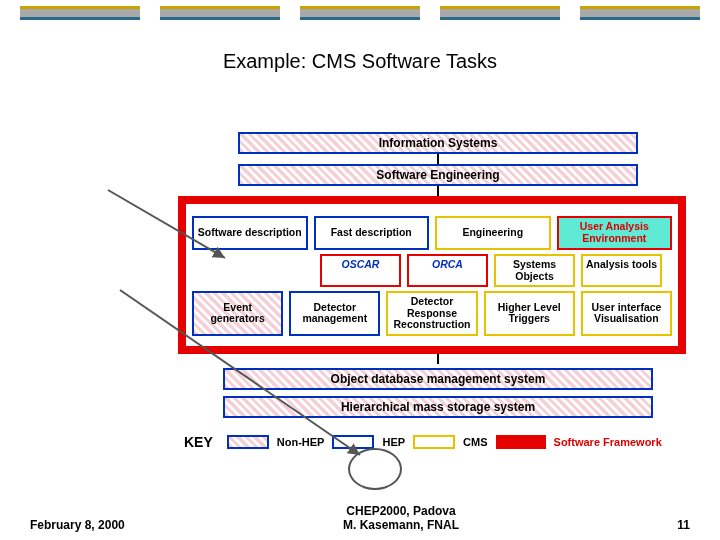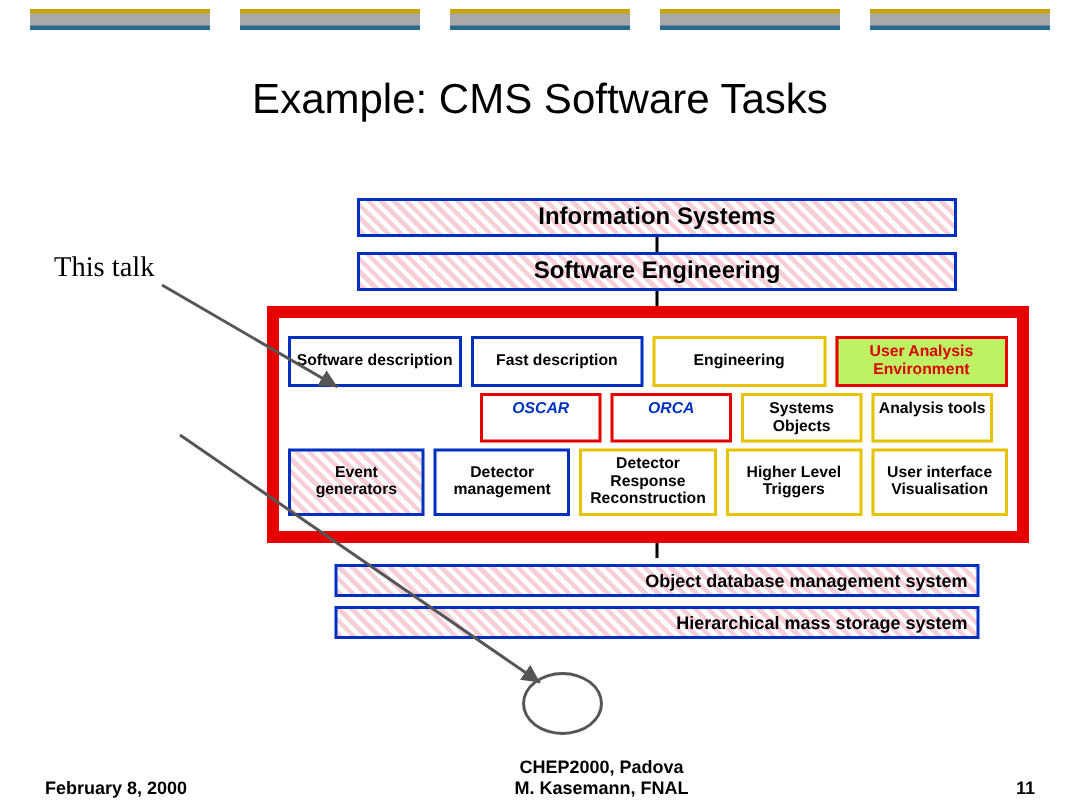--- a/index.html
+++ b/index.html
@@ -21,21 +21,21 @@
   .topseg {
     width: 120px;
     height: 14px;
     background: #a9a9a9;
     border-top: 3px solid #c9a400;
     border-bottom: 3px solid #2a6a8c;
   }
   h1.title {
     font-family: Arial, sans-serif;
     font-weight: normal;
-    font-size: 28px;
+    font-size: 20px;
     text-align: center;
     margin: 30px 0 10px 0;
   }
   .left-col {
     position: absolute;
     left: 36px;
     top: 168px;
     width: 130px;
     font-family: "Times New Roman", serif;
     font-size: 19px;
@@ -46,21 +46,21 @@
     left: 178px;
     top: 130px;
     width: 520px;
   }
   .widebox {
     border: 2px solid #0030c0;
     padding: 2px 6px;
     margin: 2px auto;
     width: 400px;
     font-weight: bold;
-    font-size: 16px;
+    font-size: 12px;
     text-align: center;
     background: repeating-linear-gradient(45deg,#f7cfd6 0 3px,#fff 3px 6px);
   }
   .connector {
     width: 2px; height: 10px; background:#000; margin: -2px auto;
   }
   .redframe {
     border: 8px solid #e60000;
     padding: 8px 6px 6px 6px;
     width: 508px;
@@ -75,30 +75,30 @@
     text-align: center;
     padding: 3px 2px;
     line-height: 1.1;
     flex: 1;
     background:#fff;
   }
   .nonhep { border-color:#0030c0; background: repeating-linear-gradient(45deg,#f7cfd6 0 3px,#fff 3px 6px); color:#000;}
   .hep    { border-color:#0030c0; background:#fff; color:#000;}
   .cms    { border-color:#e6c200; background:#fff; color:#000;}
   .cmsred { border-color:#e60000; background:#fff; color:#0030c0; font-style:italic;}
-  .ua     { border-color:#e60000; color:#d00; background:#bef264;}
+  .ua     { border-color:#e60000; color:#d00; background:#5eead4;}
   .tall   { min-height:34px; display:flex; align-items:center; justify-content:center;}
   .widebox2 {
     border: 2px solid #0030c0;
     padding: 2px 6px;
     margin: 6px auto;
     width: 430px;
     font-weight: bold;
     font-size: 12px;
-    text-align: right;
+    text-align: center;
   }
   .nonhepbg { background: repeating-linear-gradient(45deg,#f7cfd6 0 3px,#fff 3px 6px);}
   .keyrow {
     display:flex; align-items:center; gap:8px;
     margin: 16px 0 0 6px;
     font-size: 11px;
   }
   .keylabel { font-weight:bold; font-size:14px; margin-right:6px;}
   .ksw { width:42px; height:14px; border:2px solid; }
   .ksw.nonhep{ border-color:#0030c0; background: repeating-linear-gradient(45deg,#f7cfd6 0 3px,#fff 3px 6px);}
@@ -135,21 +135,20 @@
   <div class="topseg"></div>
   <div class="topseg"></div>
   <div class="topseg"></div>
   <div class="topseg"></div>
   <div class="topseg"></div>
 </div>
 
 <h1 class="title">Example: CMS  Software Tasks</h1>
 
 <div class="left-col">
-  <div>This talk</div>
 </div>
 
 <div class="diagram">
   <div class="widebox">Information Systems</div>
   <div class="connector"></div>
   <div class="widebox">Software Engineering</div>
   <div class="connector"></div>
 
   <div class="redframe">
     <div class="row">
@@ -170,20 +169,31 @@
       <div class="cell cms tall">Detector Response Reconstruction</div>
       <div class="cell cms tall">Higher Level Triggers</div>
       <div class="cell cms tall">User interface Visualisation</div>
     </div>
   </div>
 
   <div class="connector"></div>
   <div class="widebox2 nonhepbg">Object database management system</div>
   <div class="widebox2 nonhepbg" style="margin-top:2px;">Hierarchical mass storage system</div>
 
+  <div class="keyrow">
+    <span class="keylabel">KEY</span>
+    <span class="ksw nonhep"></span>
+    <span class="kt">Non-HEP</span>
+    <span class="ksw hep"></span>
+    <span class="kt">HEP</span>
+    <span class="ksw cms"></span>
+    <span class="kt">CMS</span>
+    <span class="ksw fw"></span>
+    <span class="kt red">Software Framework</span>
+  </div>
 </div>
 
 <div class="circle" style="left:348px; top:448px; width:54px; height:42px;"></div>
 
 <svg class="arrows">
   <defs>
     <marker id="ah" markerWidth="8" markerHeight="8" refX="6" refY="3" orient="auto">
       <path d="M0,0 L6,3 L0,6 Z" fill="#555"></path>
     </marker>
   </defs>

